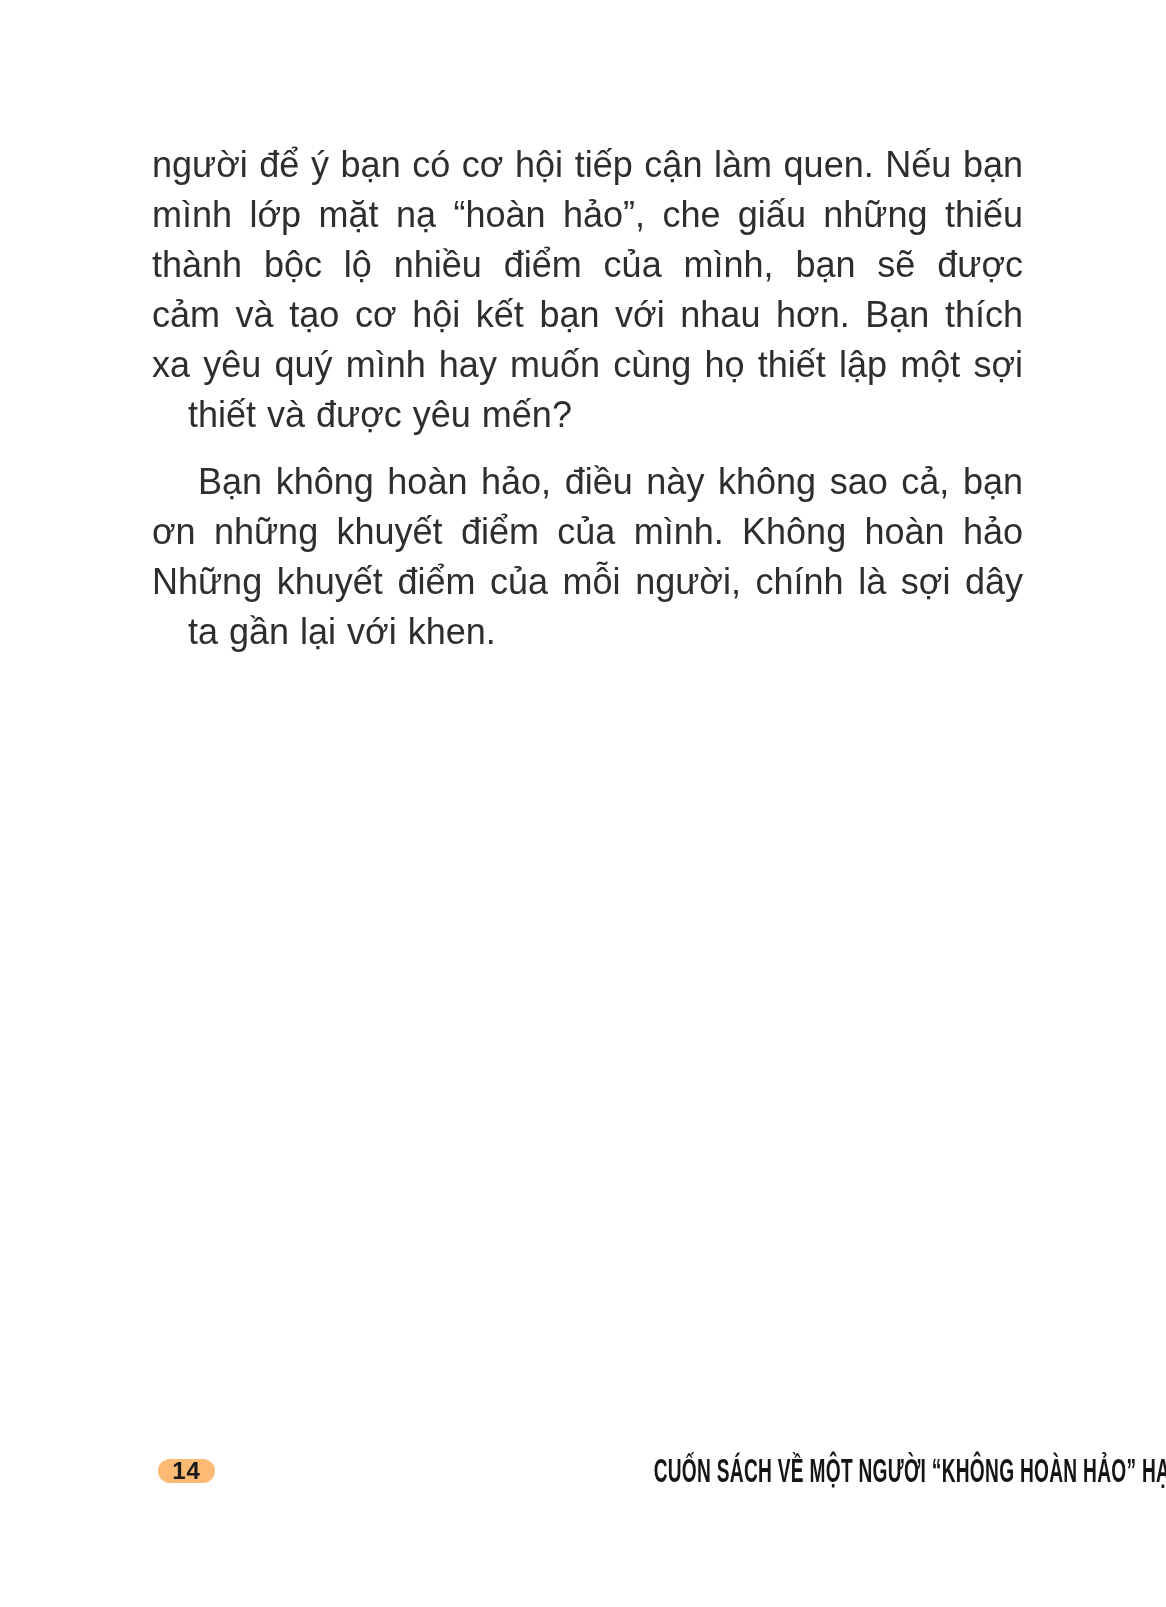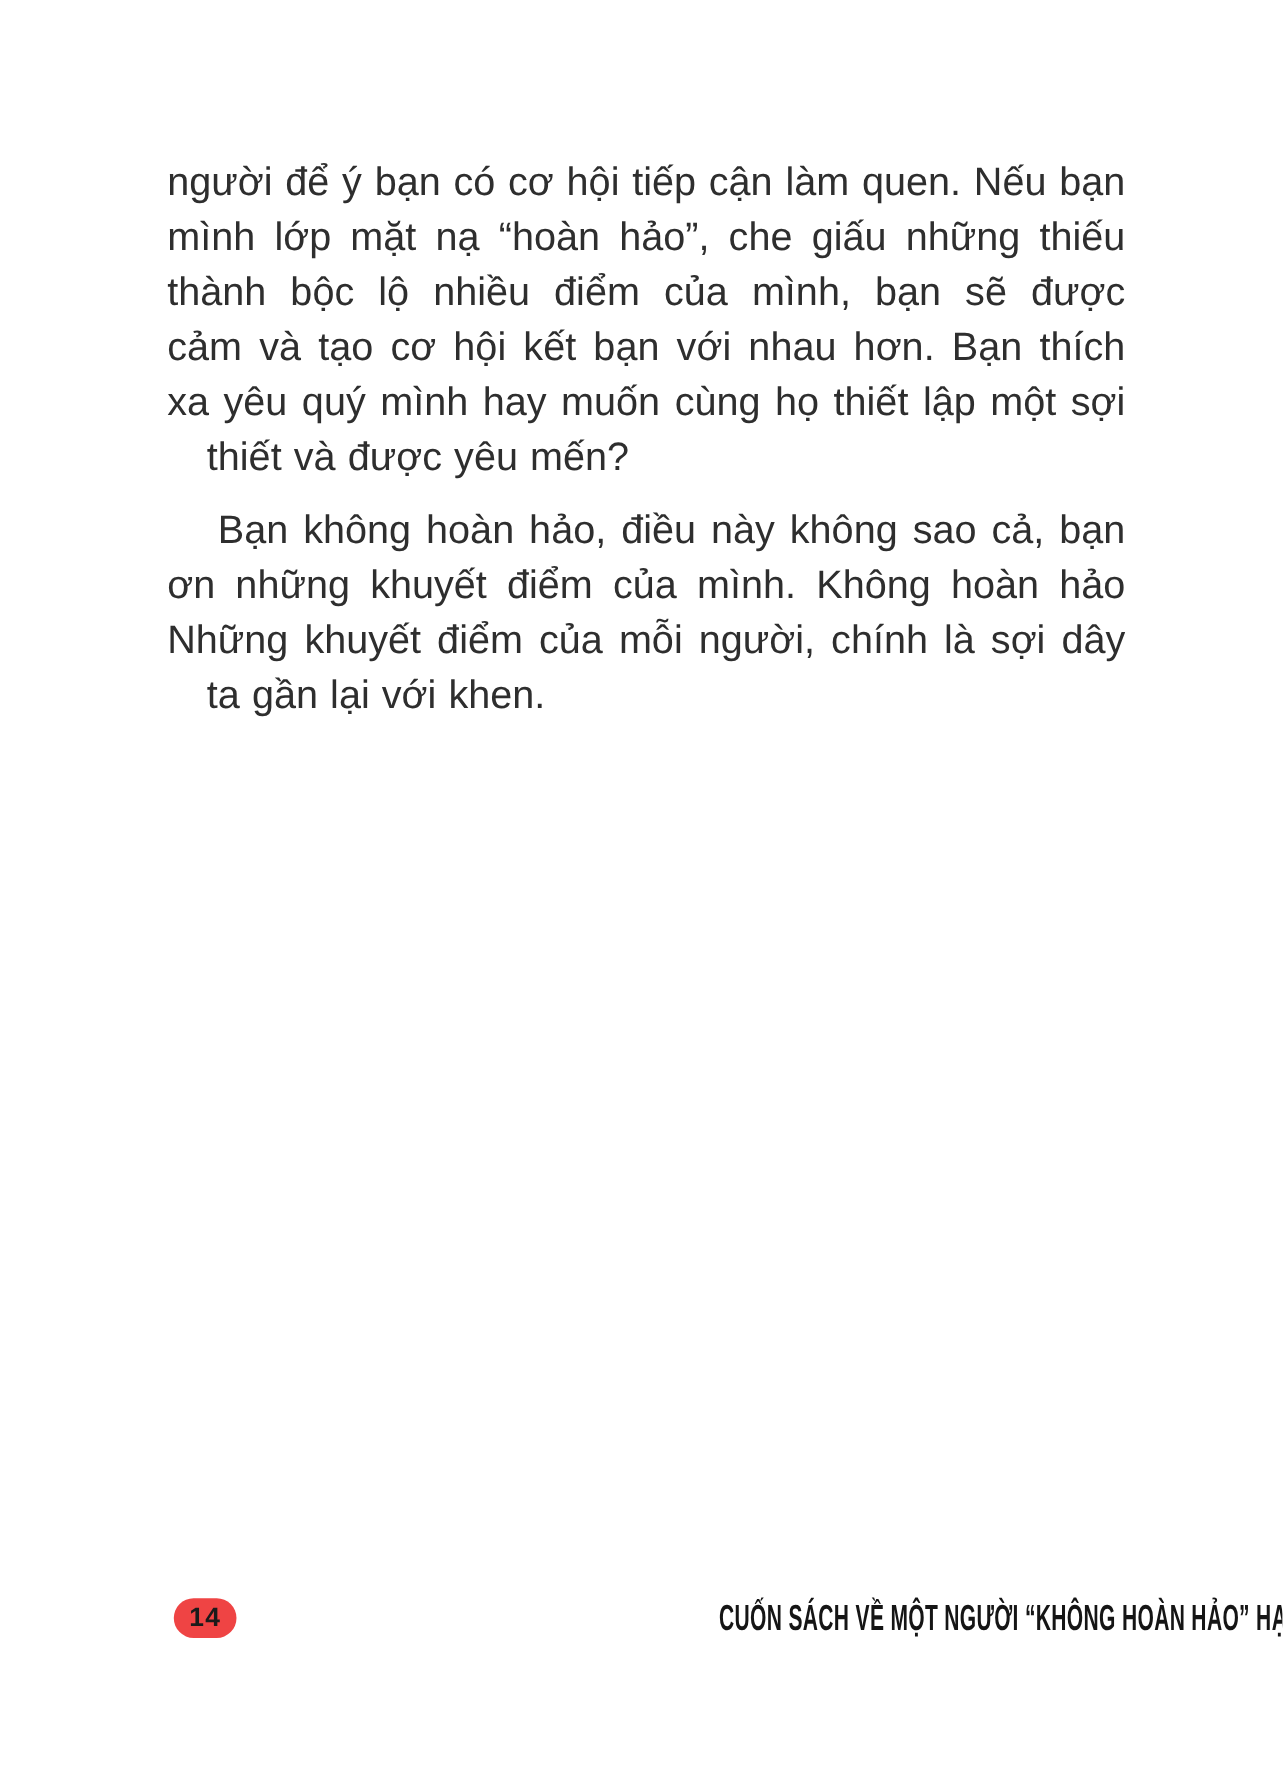--- a/index.html
+++ b/index.html
@@ -43,25 +43,25 @@
     top: 1452px;
     width: 865px;
     height: 38px;
     display: flex;
     align-items: center;
     justify-content: space-between;
   }
 
   .page-number-badge {
     min-width: 57px;
-    height: 36px;
+    height: 24px;
     box-sizing: border-box;
     padding: 0 12px;
     border-radius: 18px;
-    background: #ef4444;
+    background: #fdba74;
     display: flex;
     align-items: center;
     justify-content: center;
     font-weight: bold;
     font-size: 24px;
     color: #1a1a1a;
     letter-spacing: 1px;
     text-align: right;
   }
 

